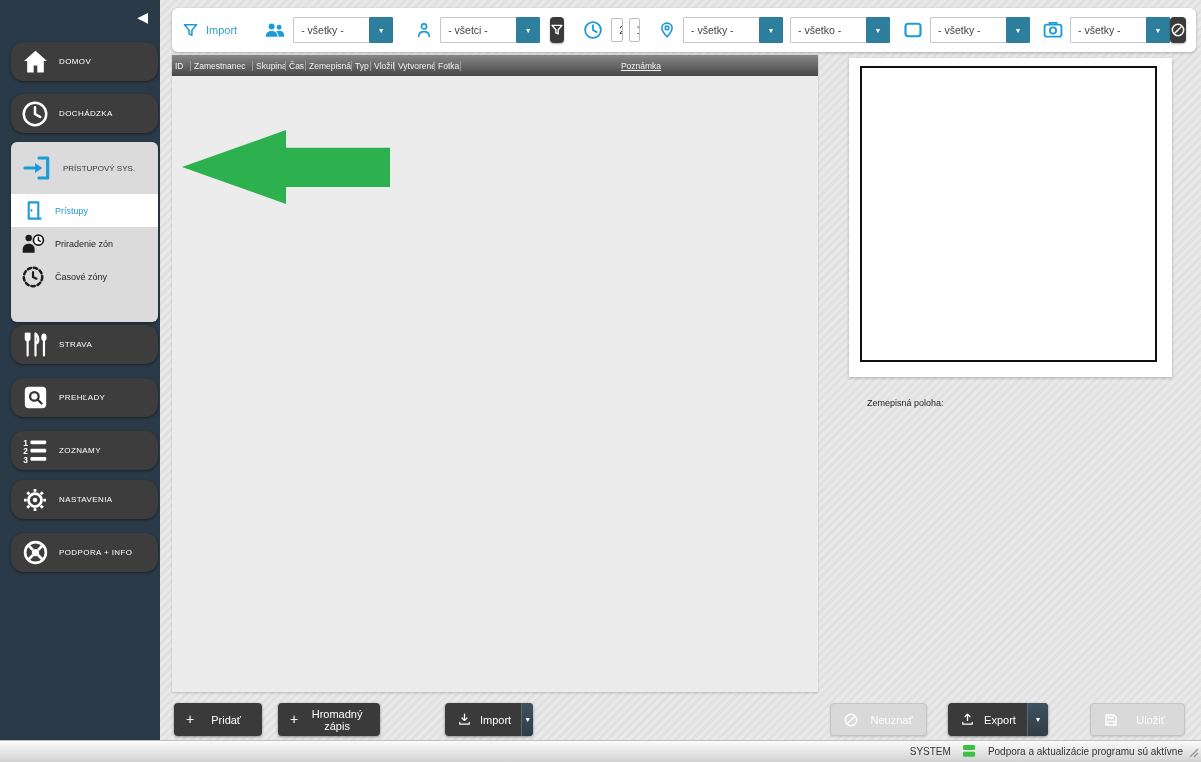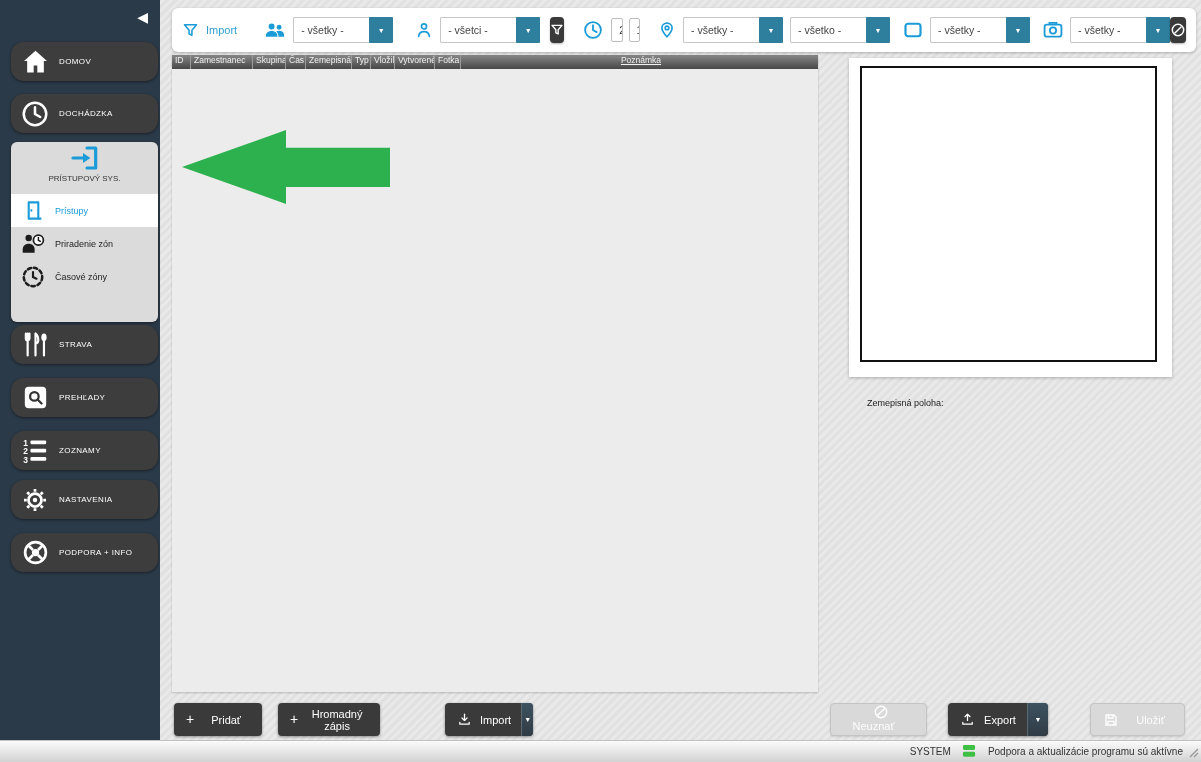--- a/index.html
+++ b/index.html
@@ -10,21 +10,21 @@
   .sidebar{position:absolute;left:0;top:0;width:160px;height:740px;background:#2b3a48;z-index:3;}
   .collapse{position:absolute;right:12px;top:10px;color:#fff;font-size:14px;cursor:pointer;line-height:1;}
   .navcol{position:absolute;left:0;top:42px;width:160px;}
   .navbtn{margin:0 0 0 11px;width:147px;height:39px;background:#3d3d3d;border-radius:13px;
           display:flex;align-items:center;color:#fff;box-shadow:0 1px 3px rgba(0,0,0,.45);cursor:pointer;}
   .navbtn .ico{width:48px;display:flex;justify-content:center;align-items:center;}
   .navbtn .lbl{font-size:8px;letter-spacing:.4px;}
   .mb13{margin-bottom:13px}.mb9{margin-bottom:9px}.mb3{margin-bottom:3px}.mb8{margin-bottom:14px}.mb10{margin-bottom:10px}
   .subpanel{margin-left:11px;width:147px;height:180px;background:#dbdbdb;border-radius:6px;
             box-shadow:0 1px 3px rgba(0,0,0,.45);overflow:hidden;}
-  .subhead{height:52px;display:flex;align-items:center;cursor:pointer;flex-direction:column;}
+  .subhead{height:52px;display:flex;align-items:center;cursor:pointer;}
   .subhead .ico{width:52px;display:flex;justify-content:center;}
   .subhead .lbl{font-size:8px;color:#333;}
   .subitem{height:33px;display:flex;align-items:center;cursor:pointer;color:#222;}
   .subitem .ico{width:44px;display:flex;justify-content:center;}
   .subitem .lbl{font-size:9px;}
   .subitem.active{background:#fff;color:#1b9cd8;}
   
   .main{position:absolute;left:160px;top:0;width:1041px;height:740px;}
   .filterbar{position:absolute;left:12px;top:8px;width:1024px;height:44px;background:#fff;border-radius:6px;
              box-shadow:0 1px 3px rgba(0,0,0,.25);display:flex;align-items:center;padding:0 10px;box-sizing:border-box;z-index:2;}
@@ -38,21 +38,21 @@
   .datebox{width:84px;height:24px;border:1px solid #bdbdbd;border-radius:2px;background:#fff;display:flex;
            align-items:center;justify-content:space-between;font-size:10.5px;color:#333;padding-left:7px;
            box-sizing:border-box;margin-left:7px;white-space:nowrap;overflow:hidden;cursor:pointer;}
   .sqbtn{width:26px;height:26px;background:#3a3a3a;border-radius:4px;display:flex;align-items:center;
          justify-content:center;cursor:pointer;box-shadow:0 1px 2px rgba(0,0,0,.3);}
   .ficon{display:flex;align-items:center;flex:none;}
   .ml18{margin-left:18px}.ml22{margin-left:22px}.ml26{margin-left:26px}.ml10{margin-left:10px}.ml12{margin-left:12px}.ml6{margin-left:6px}
   
   .tablepanel{position:absolute;left:12px;top:55px;width:646px;height:637px;background:#ececec;
               box-shadow:0 1px 2px rgba(0,0,0,.2);z-index:1;}
-  .thead{height:14px;background:linear-gradient(#878787,#474747);display:flex;
+  .thead{height:21px;background:linear-gradient(#878787,#474747);display:flex;align-items:center;
          color:#f2f2f2;font-size:8.5px;overflow:hidden;}
   .thead .c{padding-left:3px;white-space:nowrap;overflow:hidden;box-sizing:border-box;flex:none;}
   .thead .c+ .c{border-left:1px solid #9b9b9b;}
   .c0{width:18px}.c1{width:62px}.c2{width:33px}.c3{width:20px}.c4{width:46px}.c5{width:19px}
   .c6{width:24px}.c7{width:40px}.c8{width:26px}
   .c9{flex:1 1 auto !important;text-align:center;text-decoration:underline;}
   
   .photocard{position:absolute;left:689px;top:58px;width:323px;height:319px;background:#fff;
              box-shadow:0 1px 3px rgba(0,0,0,.25);}
   .photoframe{position:absolute;left:11px;top:8px;width:297px;height:296px;border:2px solid #111;background:#fff;box-sizing:border-box;}
@@ -343,21 +343,21 @@
       <span class="bico">
         <svg width="15" height="15" viewBox="0 0 24 24" fill="none" stroke="#fff" stroke-width="2" stroke-linecap="round" stroke-linejoin="round">
             <path d="M12 3.5V13"></path>
             <path d="m8 9.5 4 4 4-4"></path>
             <path d="M4.5 16.5v3h15v-3"></path>
           </svg>
       </span>
       <span class="blbl">Import</span>
       <span class="split">▼</span>
     </div>
-    <div class="abtn disabled" style="left:670px;width:97px;flex-direction:column;" aria-disabled="true">
+    <div class="abtn disabled" style="left:670px;width:97px;" aria-disabled="true">
       <span class="bico">
         <svg width="16" height="16" viewBox="0 0 24 24" fill="none" stroke="#fff" stroke-width="2.2">
             <circle cx="12" cy="12" r="8.5"></circle>
             <path d="M6.6 17.4 17.4 6.6"></path>
           </svg>
       </span>
       <span class="blbl">Neuznať</span>
     </div>
     <div class="abtn dark" style="left:788px;width:100px;">
       <span class="bico">

